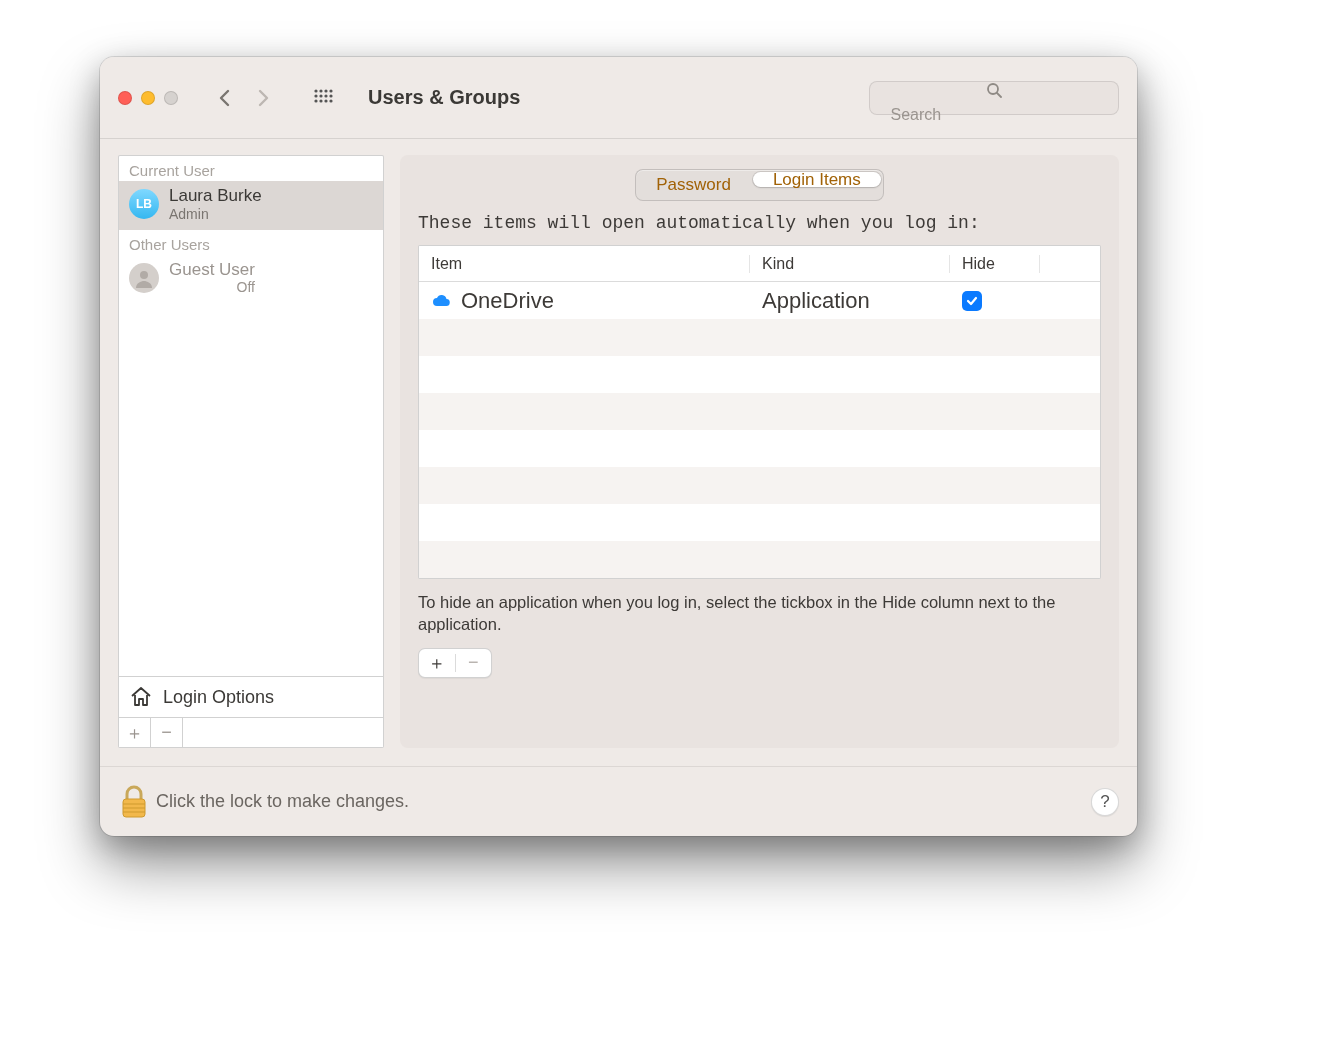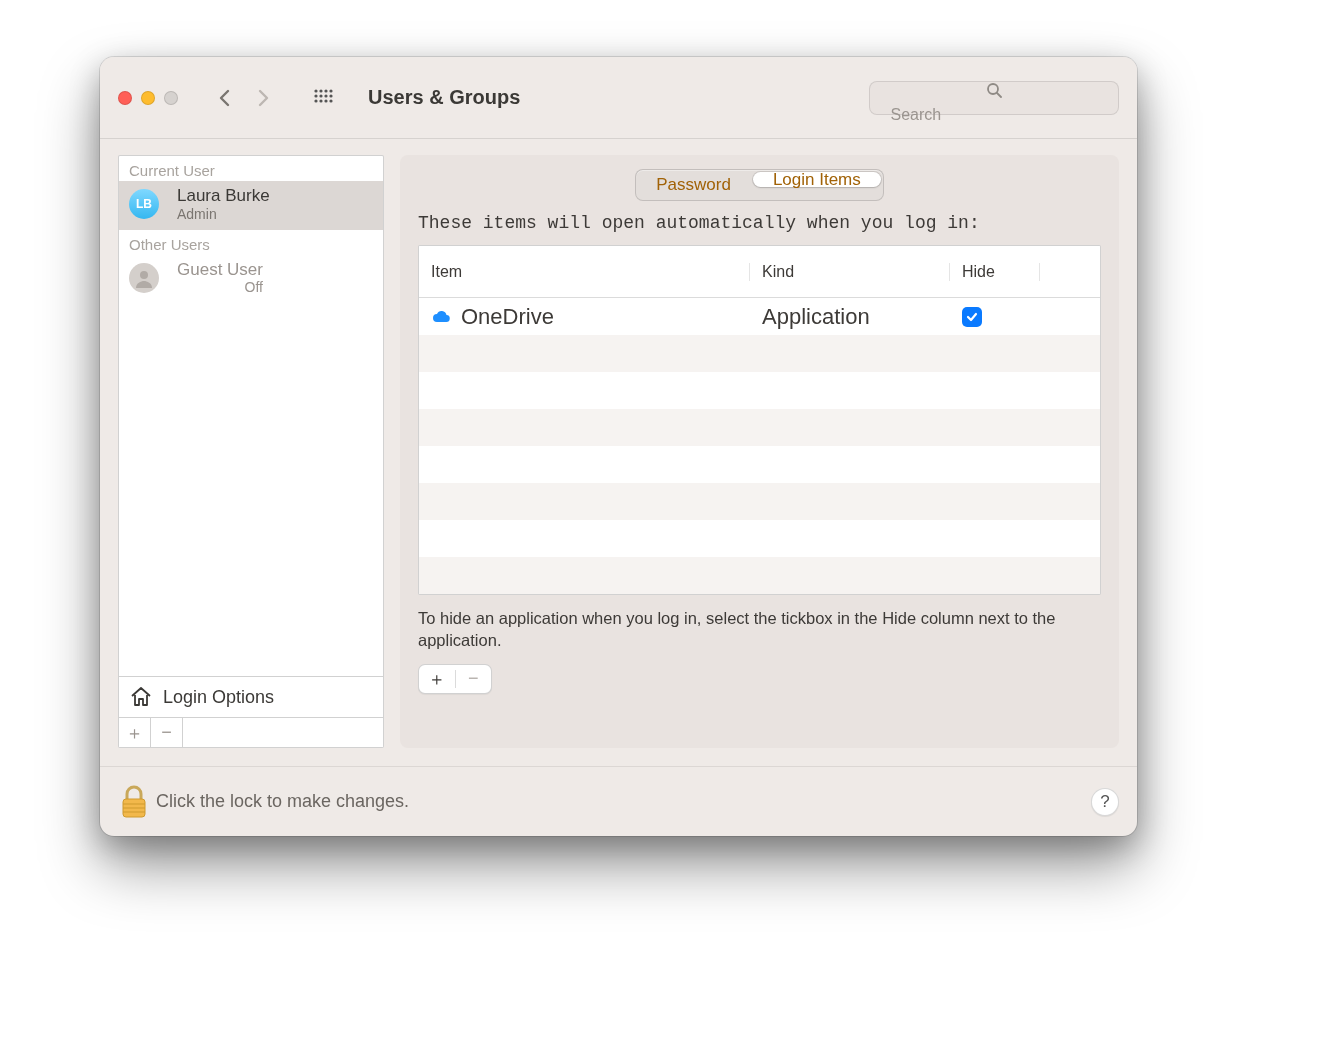--- a/index.html
+++ b/index.html
@@ -88,21 +88,21 @@
   .sidebar .scroll {
     flex: 1;
     overflow: hidden;
   }
   .section-label {
     padding: 6px 10px 2px 10px;
     font-size: 15px;
     color: #a8a39e;
   }
   .user-row {
-    display: flex; align-items: center; gap: 18px;
+    display: flex; align-items: center; gap: 10px;
     padding: 6px 10px 8px 10px;
   }
   .user-row.selected {
     background: #dcd7d4;
   }
   .avatar-initials {
     width: 30px; height: 30px; border-radius: 50%;
     background: linear-gradient(#7fd8ff,#35b7f0);
     color: #fff; font-size: 12px; font-weight: 600;
     display:flex; align-items:center; justify-content:center;
@@ -183,21 +183,21 @@
     border-radius: 2px;
     background:#fff;
     overflow:hidden;
   }
   .thead, .trow {
     display: grid;
     grid-template-columns: 1fr 200px 90px 60px;
     align-items: center;
   }
   .thead {
-    height: 52px;
+    height: 36px;
     border-bottom: 1px solid rgba(0,0,0,.14);
     font-size: 16px; color:#3d3a37;
     background:#fff;
   }
   .thead > div { padding: 0 12px; border-right: 1px solid rgba(0,0,0,.10);}
   .thead > div:last-child { border-right:none; }
   .trow {
     height: 37px;
     font-size: 22px; color:#3d3a37;
   }

